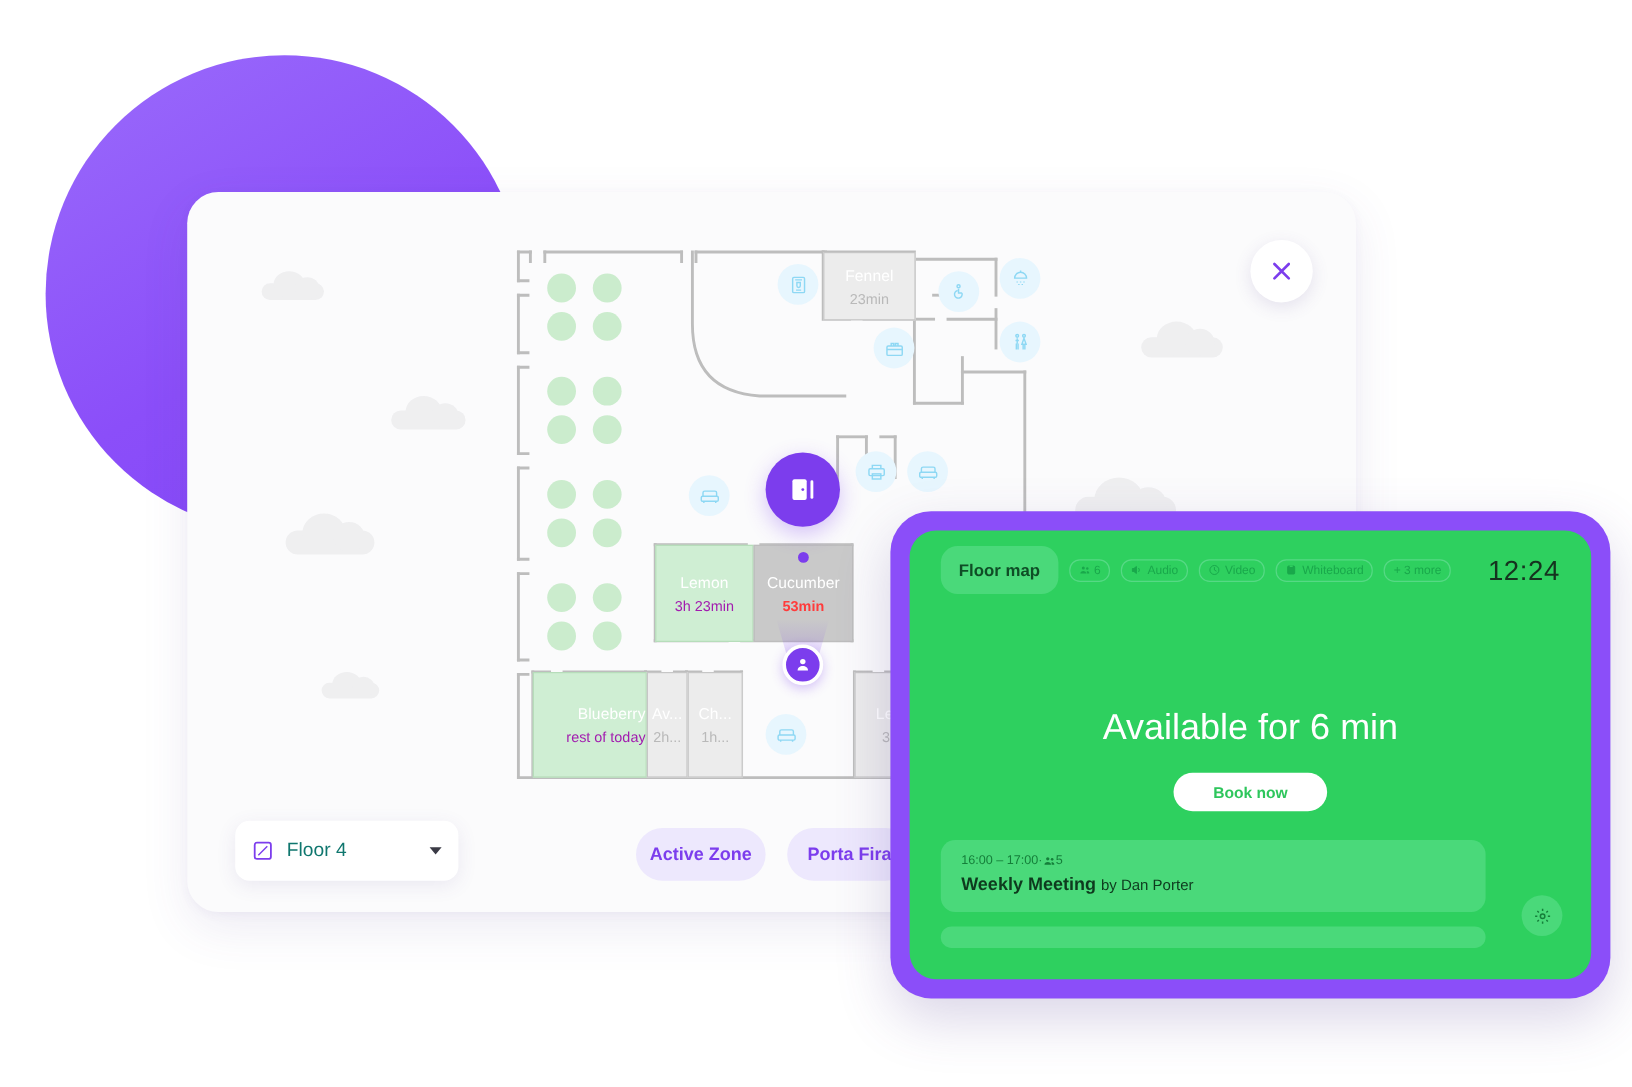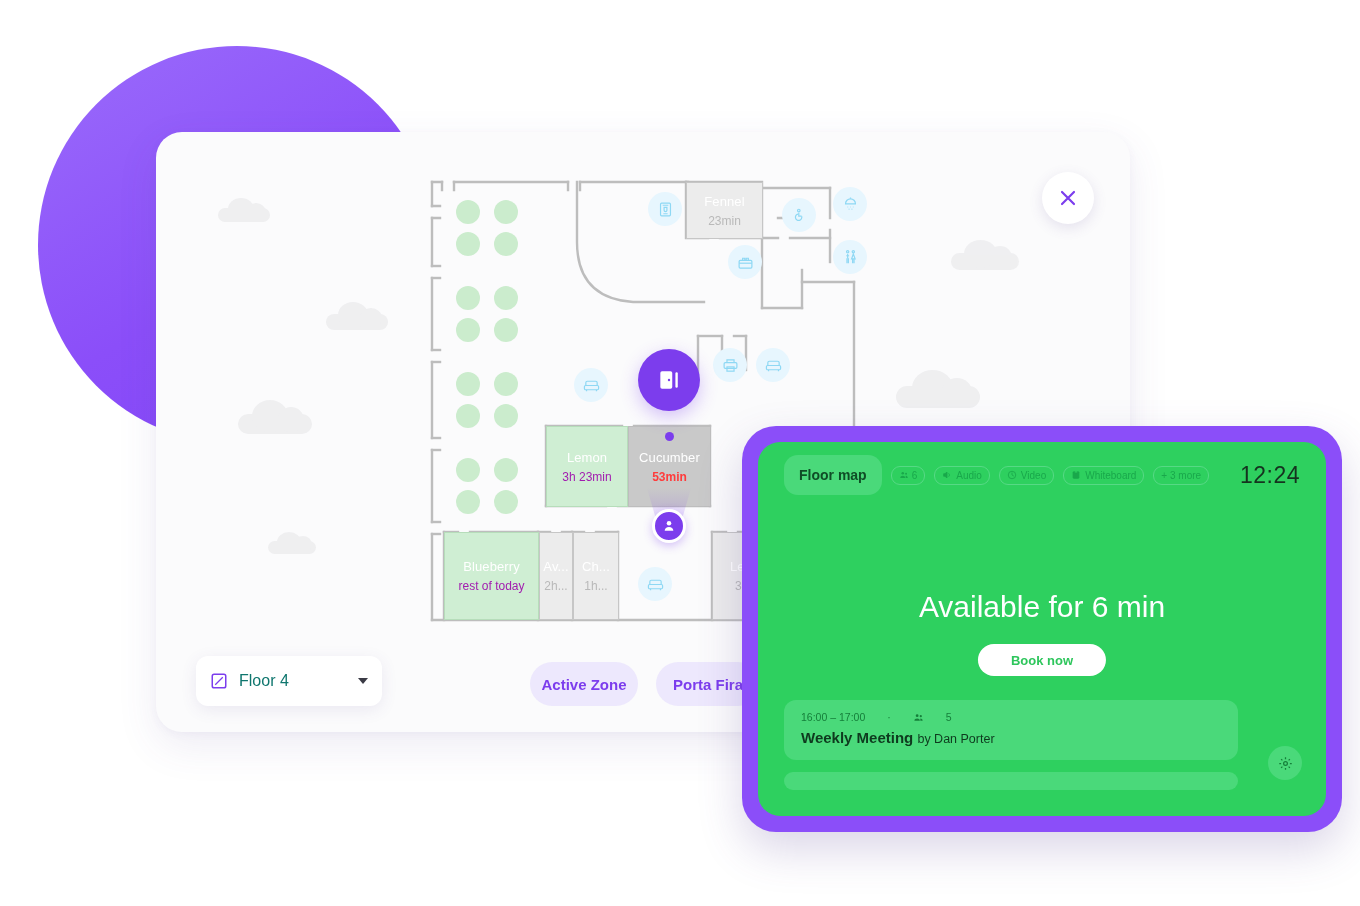--- a/index.html
+++ b/index.html
@@ -13,21 +13,21 @@
 
   
   .purple-blob {
     position: absolute; left: 38px; top: 46px;
     width: 398px; height: 398px; border-radius: 50%;
     background: linear-gradient(150deg, #9a6bfb 0%, #8b4ef9 55%, #8245f8 100%);
   }
 
   
   .map-card {
-    position: absolute; left: 156px; top: 132px;
+    position: absolute; left: 156px; top: 160px;
     width: 974px; height: 600px;
     background: #fbfbfc;
     border-radius: 26px;
     box-shadow: 0 14px 40px rgba(90,70,150,.10), 0 2px 8px rgba(90,70,150,.05);
     overflow: hidden;
   }
   .cloudwrap { position: absolute; opacity: .85; }
   .cloudwrap .b { position: absolute; background: #ededef; border-radius: 999px; }
 
   
@@ -187,21 +187,21 @@
     color: #2ec65c; font-size: 13px; font-weight: 700; cursor: pointer;
   }
 
   .meeting-list { position: absolute; left: 26px; right: 26px; top: 258px; }
   .meeting-card {
     background: #4ad97a; border-radius: 12px;
     padding: 11px 17px 14px 17px; margin-bottom: 12px;
     width: calc(100% - 62px);
   }
   .meeting-card.partial { height: 18px; padding: 0; }
-  .mc-meta { font-size: 10.5px; color: #157f3a; display: flex; align-items: center; gap: 22px; }
+  .mc-meta { font-size: 10.5px; color: #157f3a; display: flex; align-items: center; gap: 0; }
   .mc-meta svg { width: 11px; height: 11px; }
   .mc-title { margin-top: 6px; font-size: 15px; color: #0e3a1e; font-weight: 700; }
   .mc-title .by { font-weight: 400; font-size: 12.5px; }
 
   .gear-btn {
     position: absolute; right: 24px; top: 304px;
     width: 34px; height: 34px; border-radius: 50%;
     background: #4ad97a; display: flex; align-items: center; justify-content: center;
     cursor: pointer;
   }
@@ -364,21 +364,21 @@
       <div class="room free" style="left:120px; top:256px; width:82px; height:81px;">
         <div class="rname">Lemon</div>
         <div class="rtime">3h 23min</div>
       </div>
 
       <div class="room busy" style="left:202px; top:256px; width:83px; height:81px;">
         <div class="rname">Cucumber</div>
         <div class="rtime">53min</div>
       </div>
 
-      <div class="room free" style="left:18px; top:362px; width:95px; height:88px;">
+      <div class="room free" style="left:18px; top:362px; width:95px; height:88px;align-items:flex-end;">
         <div class="rname">Blueberry</div>
         <div class="rtime">rest of today</div>
       </div>
 
       <div class="room idle" style="left:113px; top:362px; width:34px; height:88px;">
         <div class="rname">Av...</div>
         <div class="rtime">2h...</div>
       </div>
 
       <div class="room idle" style="left:147px; top:362px; width:46px; height:88px;">

